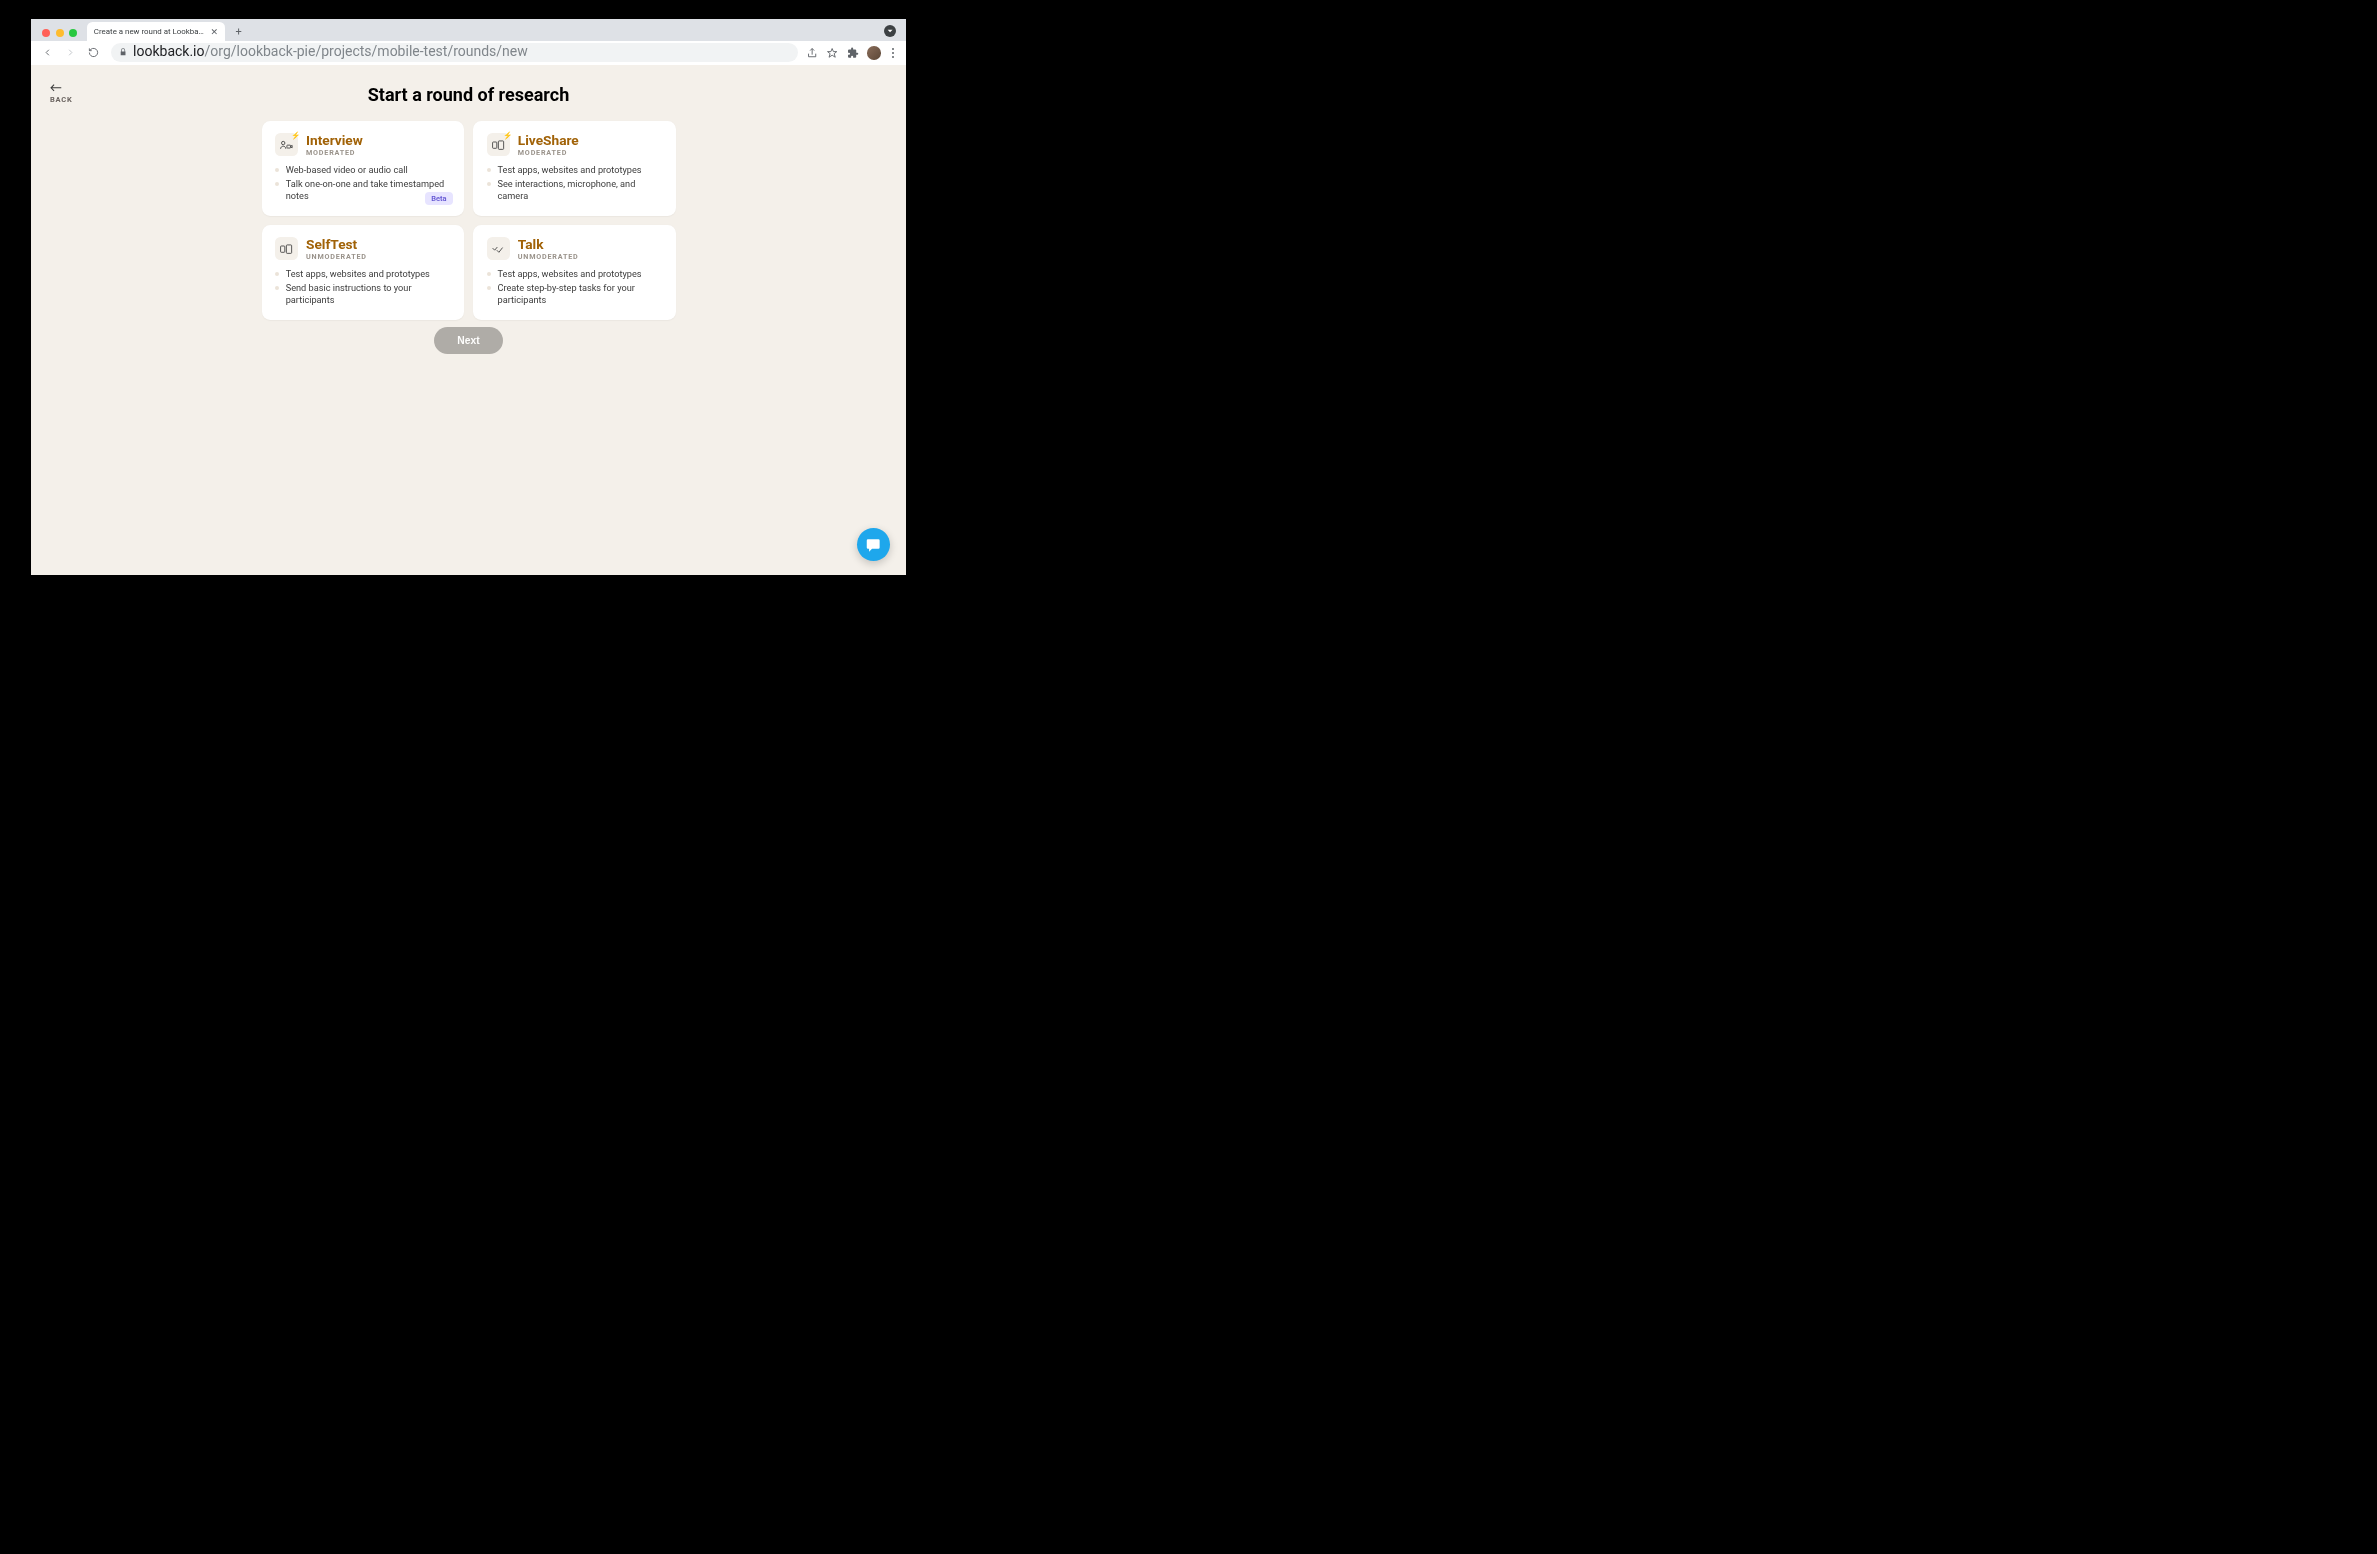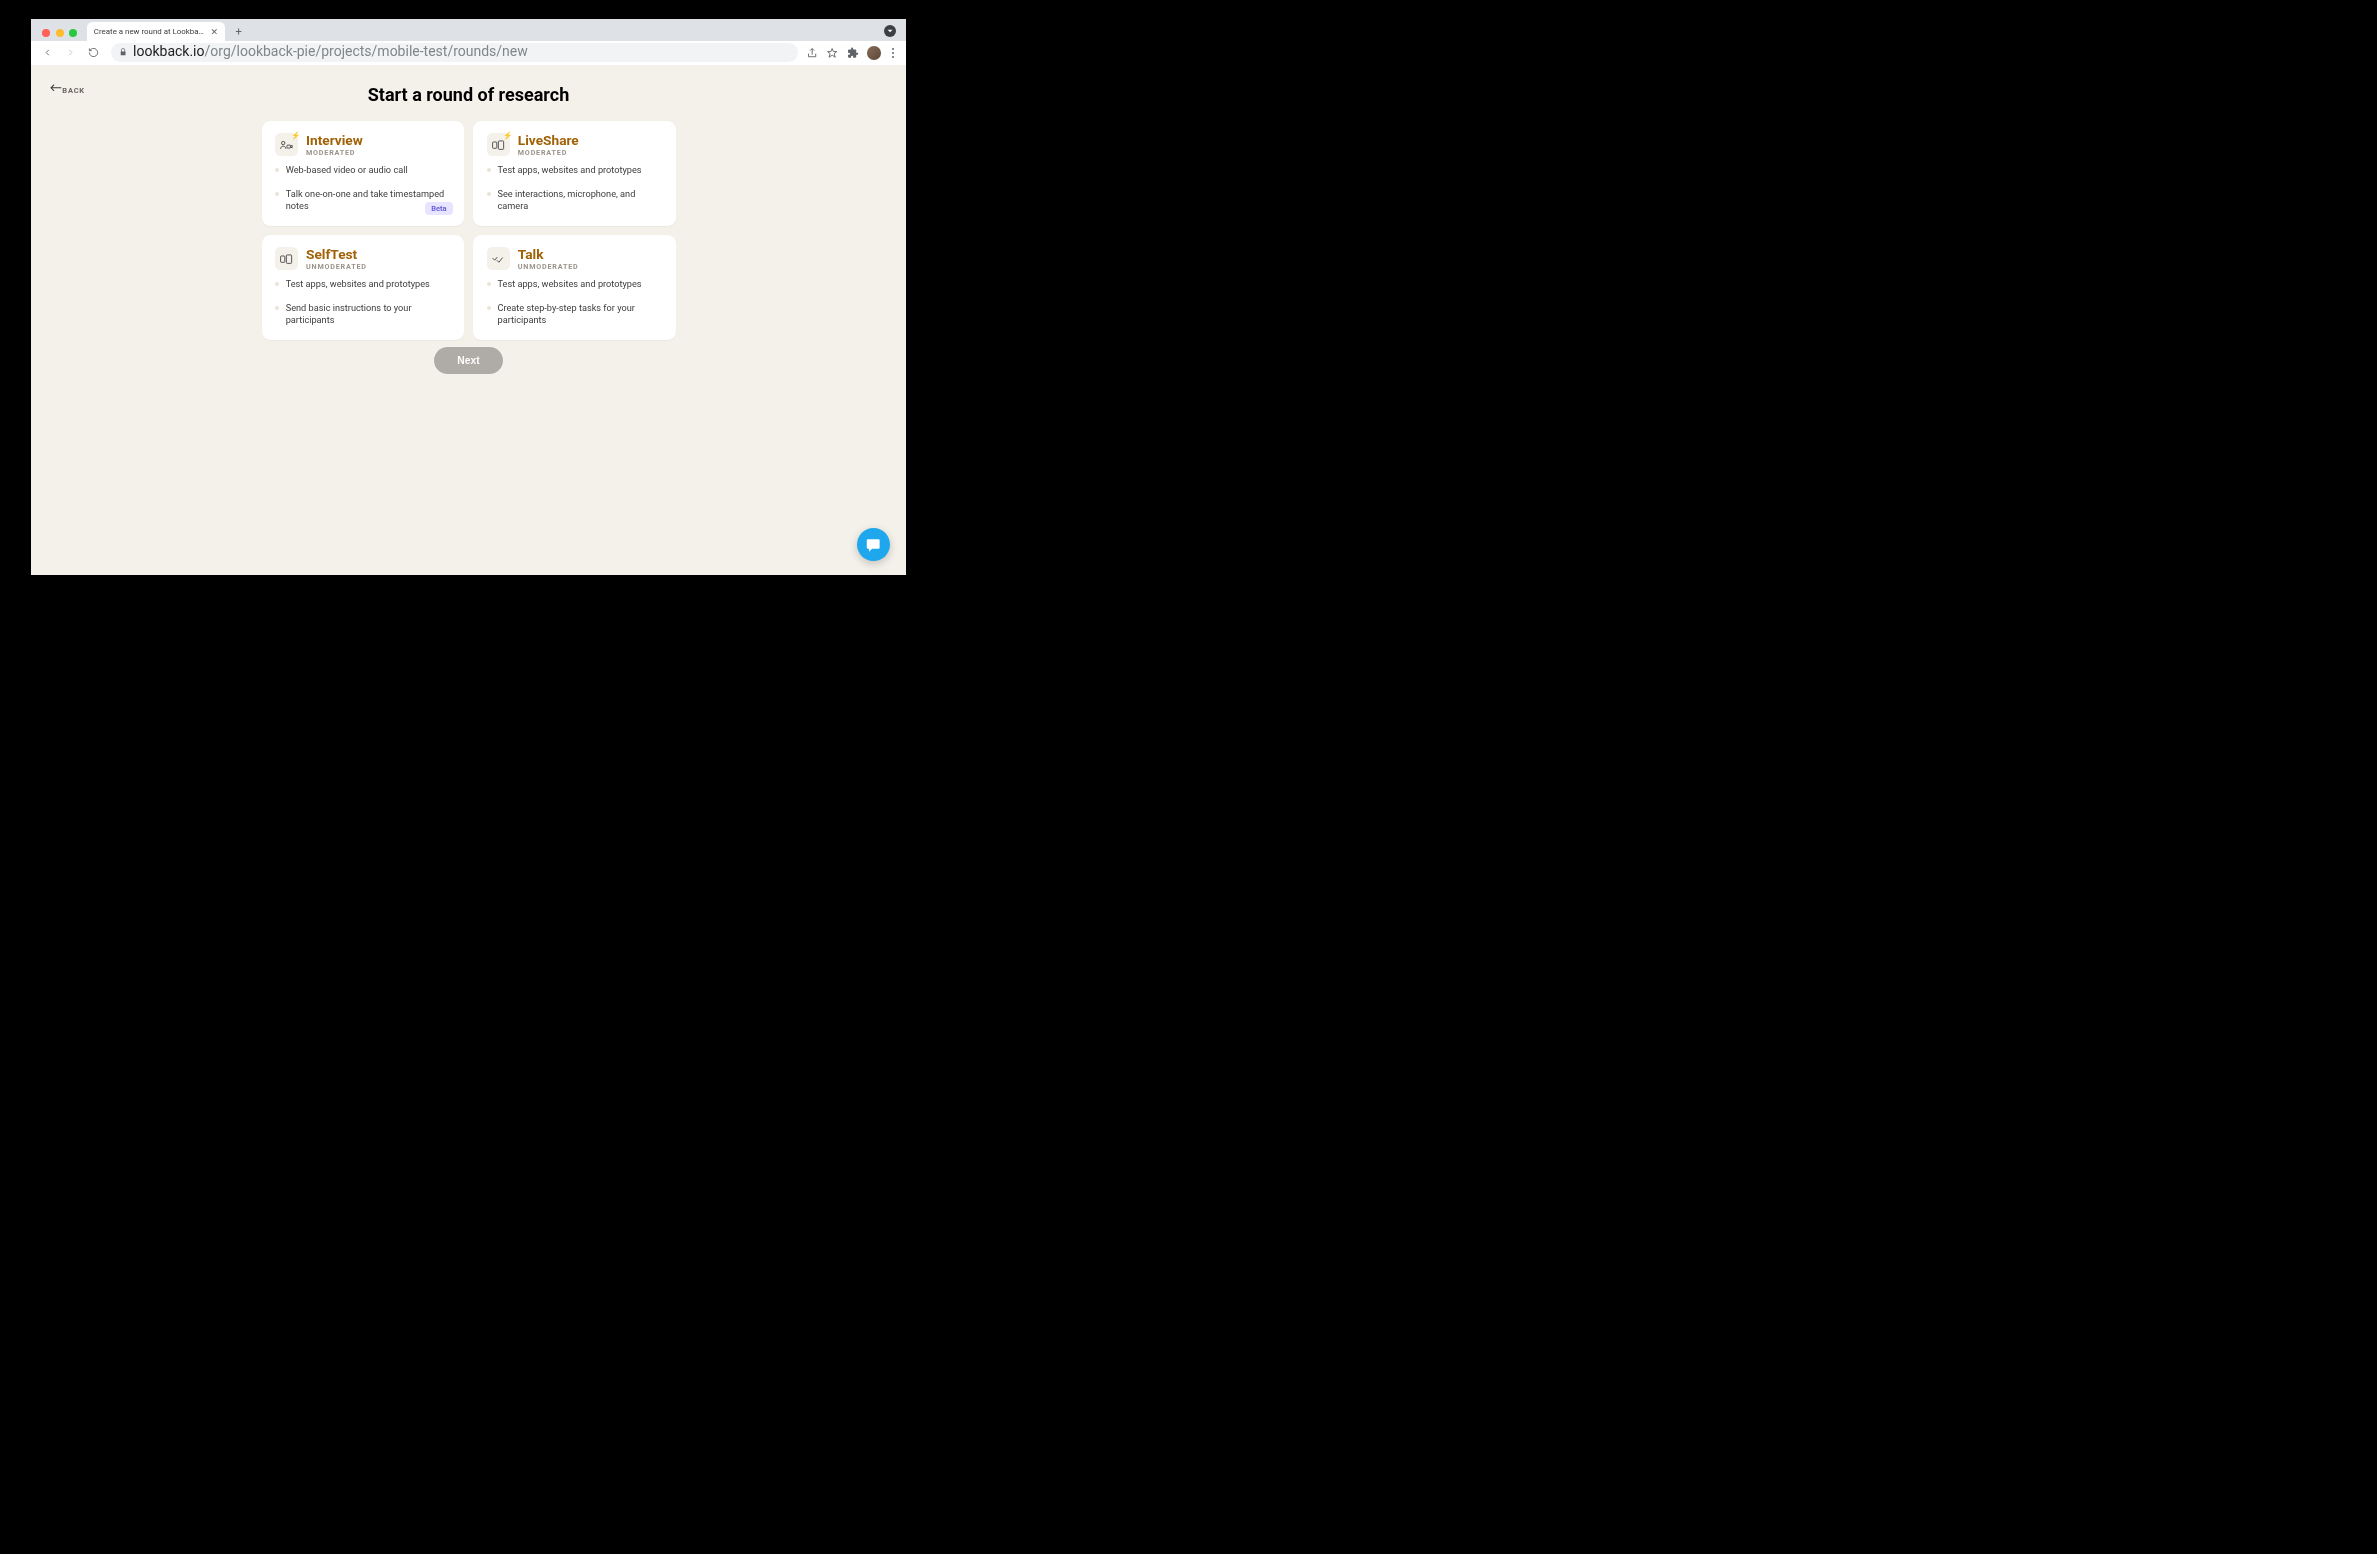--- a/index.html
+++ b/index.html
@@ -140,21 +140,21 @@
   position: absolute;
   top: 46px;
   left: 0; right: 0; bottom: 0;
   background: #f4f0ea;
 }
 .back-link {
   position: absolute;
   top: 18px;
   left: 19px;
   display: flex;
-  flex-direction: row;
+  flex-direction: column;
   align-items: flex-start;
   color: #6b6460;
   cursor: pointer;
 }
 .back-link svg { width: 12.3px; height: 9.6px; stroke: #3a3a3a; }
 .back-link-text {
   font-size: 7.5px;
   font-weight: 700;
   letter-spacing: 0.8px;
   margin-top: 2.7px;
@@ -215,21 +215,21 @@
   font-size: 7.2px;
   font-weight: 700;
   letter-spacing: 0.8px;
   color: #9a938b;
   margin-top: 0;
 }
 .card-bullets {
   list-style: none;
   display: flex;
   flex-direction: column;
-  gap: 11px;
+  gap: 1px;
 }
 .card-bullets li {
   display: flex;
   align-items: flex-start;
   gap: 6.8px;
   font-size: 9.2px;
   color: #3d3d3d;
   line-height: 1.35;
 }
 .bullet-dot {

